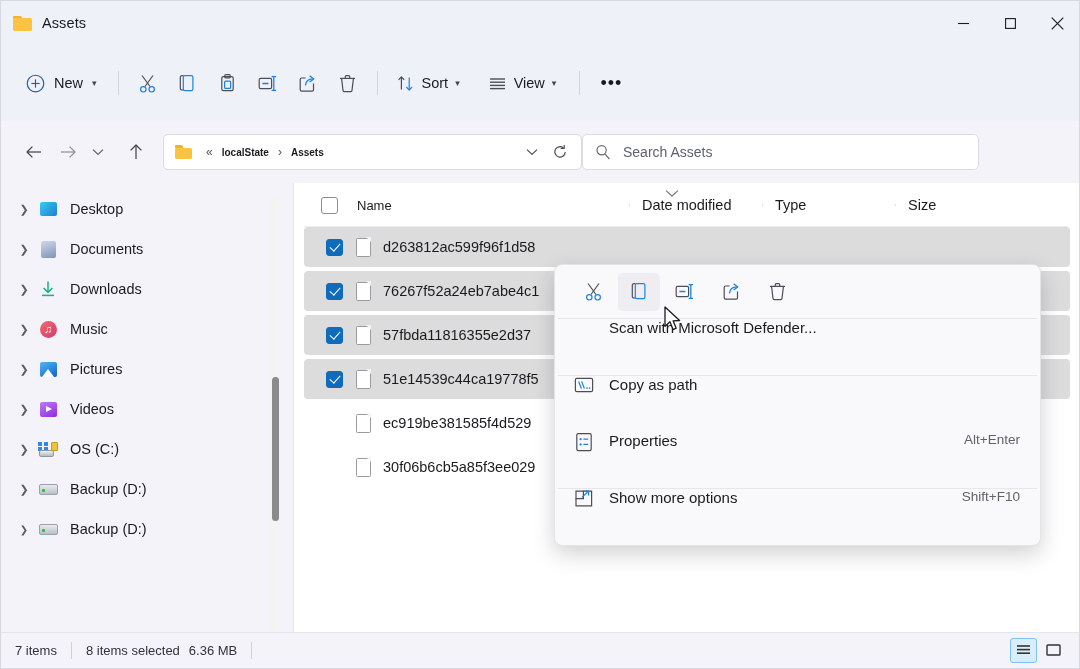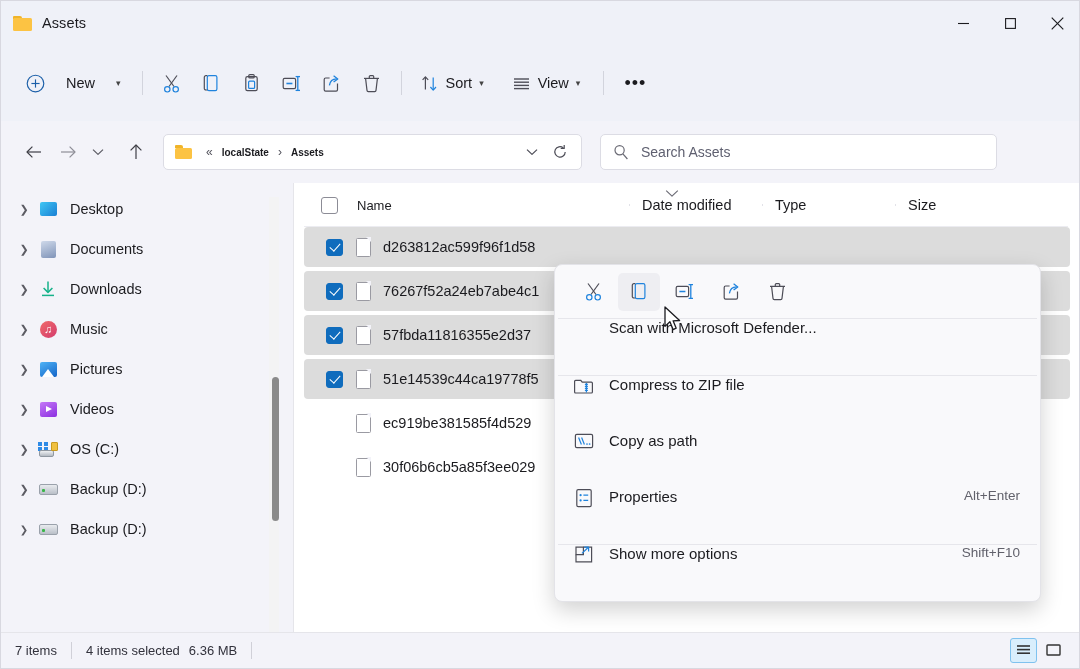--- a/index.html
+++ b/index.html
@@ -45,21 +45,21 @@
   
   .toolbar {
     position: absolute; top: 44px; left: 0; width: 1080px; height: 76px;
     background: #eff1f8;
     display: flex; align-items: center; padding: 0 16px;
   }
   .tb-item {
     height: 36px; display: flex; align-items: center; gap: 7px;
     padding: 0 9px; border-radius: 5px; color: #1b1b1f; font-size: 14.5px;
   }
-  .tb-new { padding: 0 12px 0 9px; gap: 21px; }
+  .tb-new { padding: 0 12px 0 9px; gap: 9px; }
   .tb-icon-only { width: 40px; justify-content: center; padding: 0; }
   .tb-sep { width: 1px; height: 24px; background: #d2d4dd; margin: 0 9px; }
   .chev { font-size: 9px; color: #444; }
 
   
   .addrrow {
     position: absolute; top: 120px; left: 0; width: 1080px; height: 62px;
     background: #f3f3f9; display: flex; align-items: center; padding: 0 16px;
   }
   .nav-btn {
@@ -79,21 +79,21 @@
   }
   .crumb-folder:after {
     content: ""; position: absolute; left: 0; top: 2.5px; width: 17px; height: 11.5px;
     background: #fcc343; border-radius: 1.5px;
   }
   .crumb { font-size: 10px; color: #1b1b1f; padding: 3px 4px; border-radius: 3px; font-weight: bold; }
   .crumb-sep { font-size: 12px; color: #50505a; padding: 0 5px; }
   .crumb-dd { margin-left: auto; width: 26px; height: 28px; display: flex; align-items: center; justify-content: center; color: #444; }
   .crumb-refresh { width: 30px; height: 28px; display: flex; align-items: center; justify-content: center; color: #444; }
   .searchbar {
-    margin-left: 18px; height: 36px; flex: 1 1 auto; max-width: 397px;
+    height: 36px; flex: 1 1 auto; max-width: 397px;
     background: #fff; border: 1px solid #dcdce4; border-radius: 5px;
     display: flex; align-items: center; padding: 0 12px; gap: 12px;
   }
   .search-ph { font-size: 14px; color: #5f6070; }
 
   
   .sidebar {
     position: absolute; top: 182px; left: 0; width: 256px; height: 451px;
     background: #f3f3f9; padding-top: 6px; overflow: hidden;
   }
@@ -567,33 +567,20 @@
         </svg>
       </div>
     </div>
     <div class="ctx-div"></div>
 
     <div class="ctx-item noicon">
       <span class="cl">Scan with Microsoft Defender...</span>
     </div>
     <div class="ctx-div"></div>
 
-    <div class="ctx-item">
-      <span class="ci">
-        <svg width="20" height="19" viewBox="0 0 20 19">
-          <path d="M1.6 4.4 h5.2 l1.4 1.8 h9.2 a1 1 0 0 1 1 1 V16 a1 1 0 0 1 -1 1 H1.6 a1 1 0 0 1 -1 -1 V5.4 a1 1 0 0 1 1 -1 z" fill="none" stroke="#4d4d57" stroke-width="1.2"></path>
-          <line x1="12.4" y1="7" x2="12.4" y2="16.4" stroke="#1f83dd" stroke-width="1.2"></line>
-          <line x1="10.9" y1="8.4" x2="13.9" y2="8.4" stroke="#1f83dd" stroke-width="1.1"></line>
-          <line x1="10.9" y1="10.4" x2="13.9" y2="10.4" stroke="#1f83dd" stroke-width="1.1"></line>
-          <line x1="10.9" y1="12.4" x2="13.9" y2="12.4" stroke="#1f83dd" stroke-width="1.1"></line>
-          <line x1="10.9" y1="14.4" x2="13.9" y2="14.4" stroke="#1f83dd" stroke-width="1.1"></line>
-        </svg>
-      </span>
-      <span class="cl">Compress to ZIP file</span>
-    </div>
 
     <div class="ctx-item">
       <span class="ci">
         <svg width="20" height="18" viewBox="0 0 20 18">
           <rect x="1.4" y="2.4" width="17.2" height="13.2" rx="1.4" fill="none" stroke="#4d4d57" stroke-width="1.2"></rect>
           <line x1="4.6" y1="5.6" x2="7.4" y2="12.4" stroke="#1f83dd" stroke-width="1.2"></line>
           <line x1="7.6" y1="5.6" x2="10.4" y2="12.4" stroke="#1f83dd" stroke-width="1.2"></line>
           <circle cx="13" cy="12" r="0.85" fill="#1f83dd"></circle>
           <circle cx="15.6" cy="12" r="0.85" fill="#1f83dd"></circle>
         </svg>
@@ -634,21 +621,21 @@
 
   <div class="cursor">
     <svg width="19" height="27" viewBox="0 0 19 27">
       <path d="M1 1 L1 20.4 L5.9 15.8 L9.1 23.6 L12.2 22.2 L9.1 14.8 L15.6 14.5 Z" fill="#ffffff" stroke="#1b1b1f" stroke-width="1.3" stroke-linejoin="round"></path>
     </svg>
   </div>
 
   <div class="statusbar">
     <span class="st-text">7 items</span>
     <span class="st-sep"></span>
-    <span class="st-text">4 items selected</span>
+    <span class="st-text">8 items selected</span>
     <span class="st-text" style="margin-left:9px">6.36 MB</span>
     <span class="st-sep"></span>
     <span class="st-right">
       <span class="view-btn active">
         <svg width="17" height="15" viewBox="0 0 17 15">
           <line x1="2" y1="3" x2="15" y2="3" stroke="#333" stroke-width="1.6"></line>
           <line x1="2" y1="6.6" x2="15" y2="6.6" stroke="#333" stroke-width="1.6"></line>
           <line x1="2" y1="10.2" x2="15" y2="10.2" stroke="#333" stroke-width="1.6"></line>
         </svg>
       </span>

